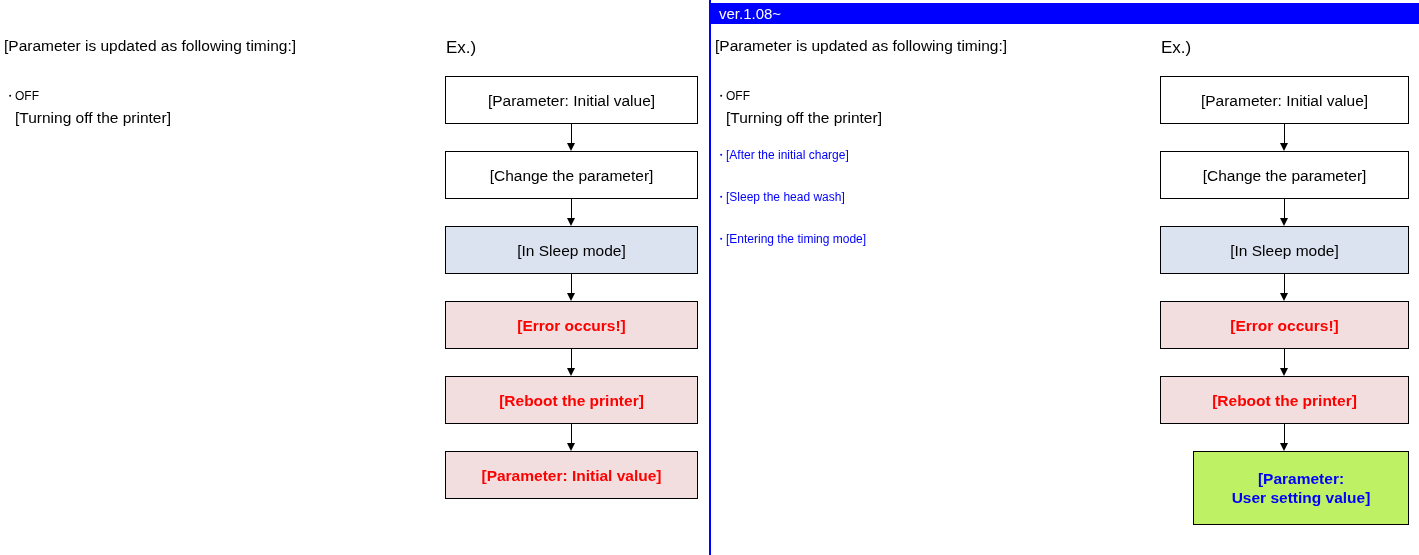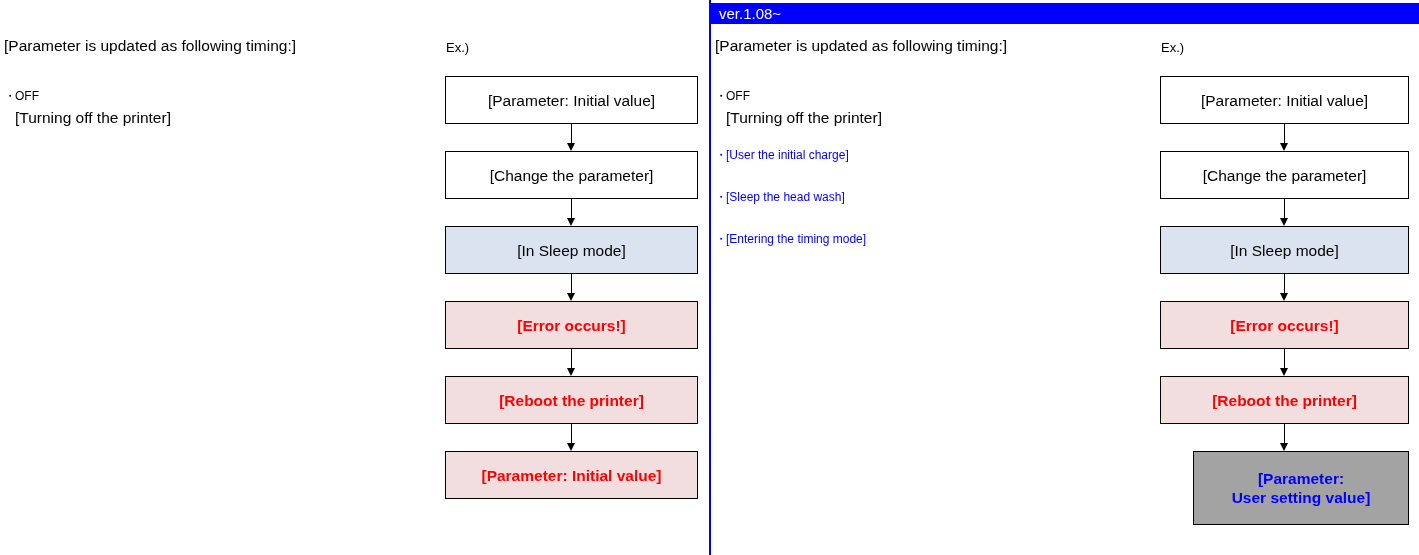--- a/index.html
+++ b/index.html
@@ -91,21 +91,21 @@
     font-size: 15.5px;
     line-height: 21px;
     white-space: nowrap;
     padding-left: 11px;
   }
 
   
   .ex-label {
     position: absolute;
     top: 38px;
-    font-size: 13px;
+    font-size: 17px;
     line-height: 20px;
   }
   .panel-left  .ex-label { left: 446px; }
   .panel-right .ex-label { left: 450px; }
 
   
   .flow {
     position: absolute;
     top: 76px;
   }
@@ -208,21 +208,21 @@
     <div class="title-bar">ver.1.08~</div>
 
     <div class="notes">
       <div class="notes-heading">[Parameter is updated as following timing:]</div>
       <div class="bullet-list">
           <div class="bullet-item first">
             <div class="bullet-line" style="color: rgb(0, 0, 0);"><span class="dot">・</span><span>OFF</span></div>
             <div class="bullet-sub" style="color: rgb(0, 0, 0);">[Turning off the printer]</div>
           </div>
           <div class="bullet-item">
-            <div class="bullet-line" style="color: rgb(0, 0, 255);"><span class="dot">・</span><span>[User the initial charge]</span></div>
+            <div class="bullet-line" style="color: rgb(0, 0, 255);"><span class="dot">・</span><span>[After the initial charge]</span></div>
           </div>
           <div class="bullet-item">
             <div class="bullet-line" style="color: rgb(0, 0, 255);"><span class="dot">・</span><span>[Sleep the head wash]</span></div>
           </div>
           <div class="bullet-item">
             <div class="bullet-line" style="color: rgb(0, 0, 255);"><span class="dot">・</span><span>[Entering the timing mode]</span></div>
           </div>
         </div>
     </div>
 
@@ -247,17 +247,17 @@
         <div class="flow-node" style="background: rgb(242, 222, 222); color: rgb(255, 0, 0); font-weight: bold;">[Error occurs!]</div>
         <div class="connector">
           <span class="shaft"></span>
           <span class="head"></span>
         </div>
         <div class="flow-node" style="background: rgb(242, 222, 222); color: rgb(255, 0, 0); font-weight: bold;">[Reboot the printer]</div>
         <div class="connector">
           <span class="shaft"></span>
           <span class="head"></span>
         </div>
-        <div class="flow-node tall" style="background: #a3a3a3; color: rgb(0, 0, 255); font-weight: bold; margin-left: 33px;">[Parameter:<br>User setting value]</div>
+        <div class="flow-node tall" style="background: #bef264; color: rgb(0, 0, 255); font-weight: bold; margin-left: 33px;">[Parameter:<br>User setting value]</div>
       </div>
   </div>
 
 </div>
 
 </body></html>

